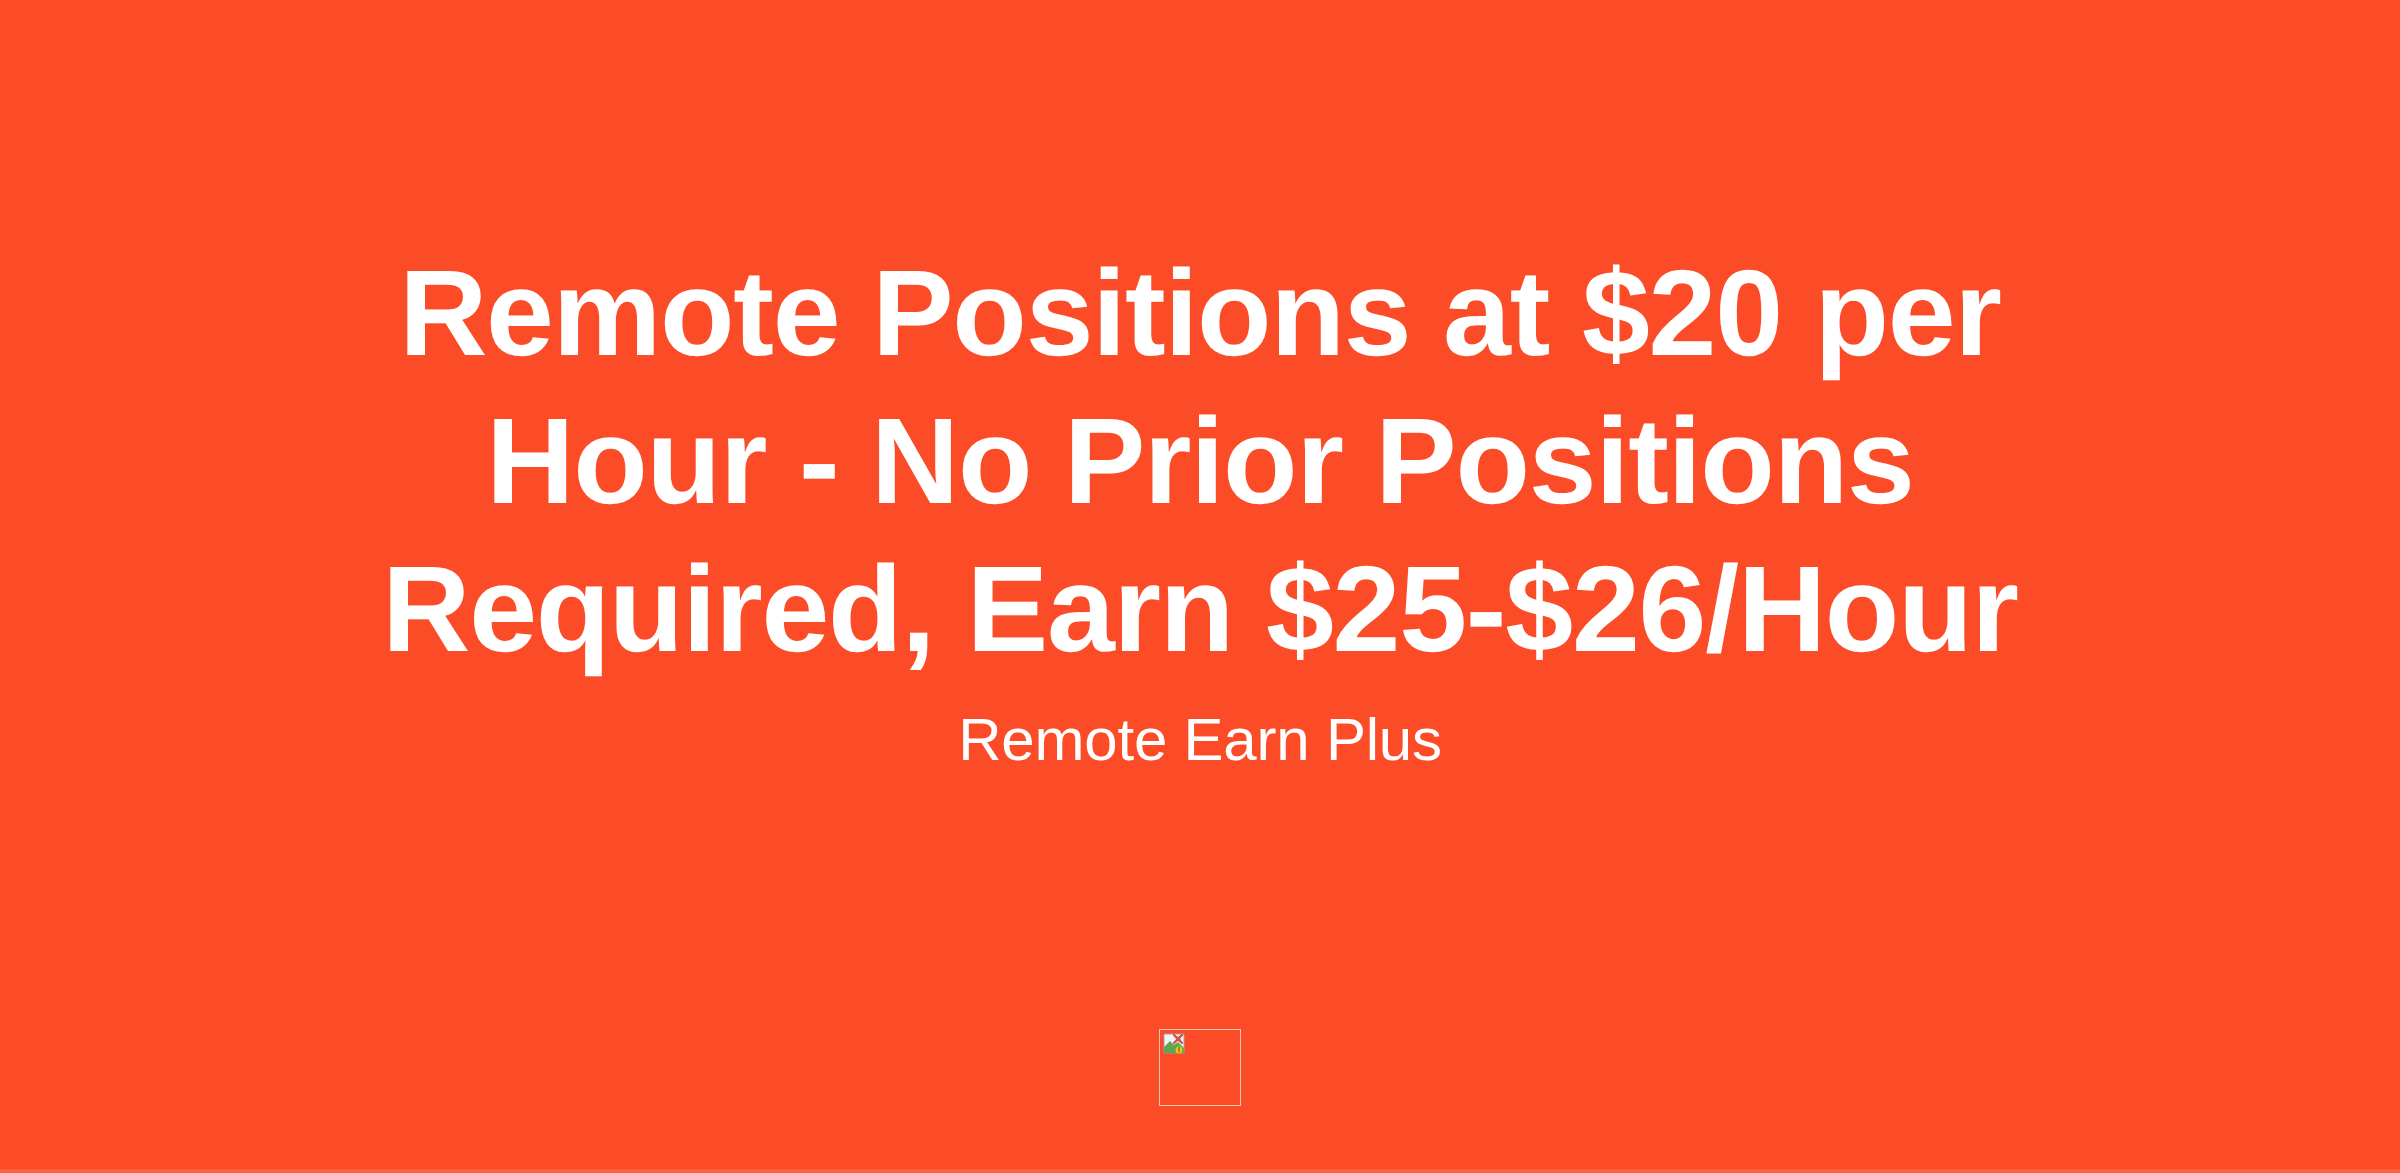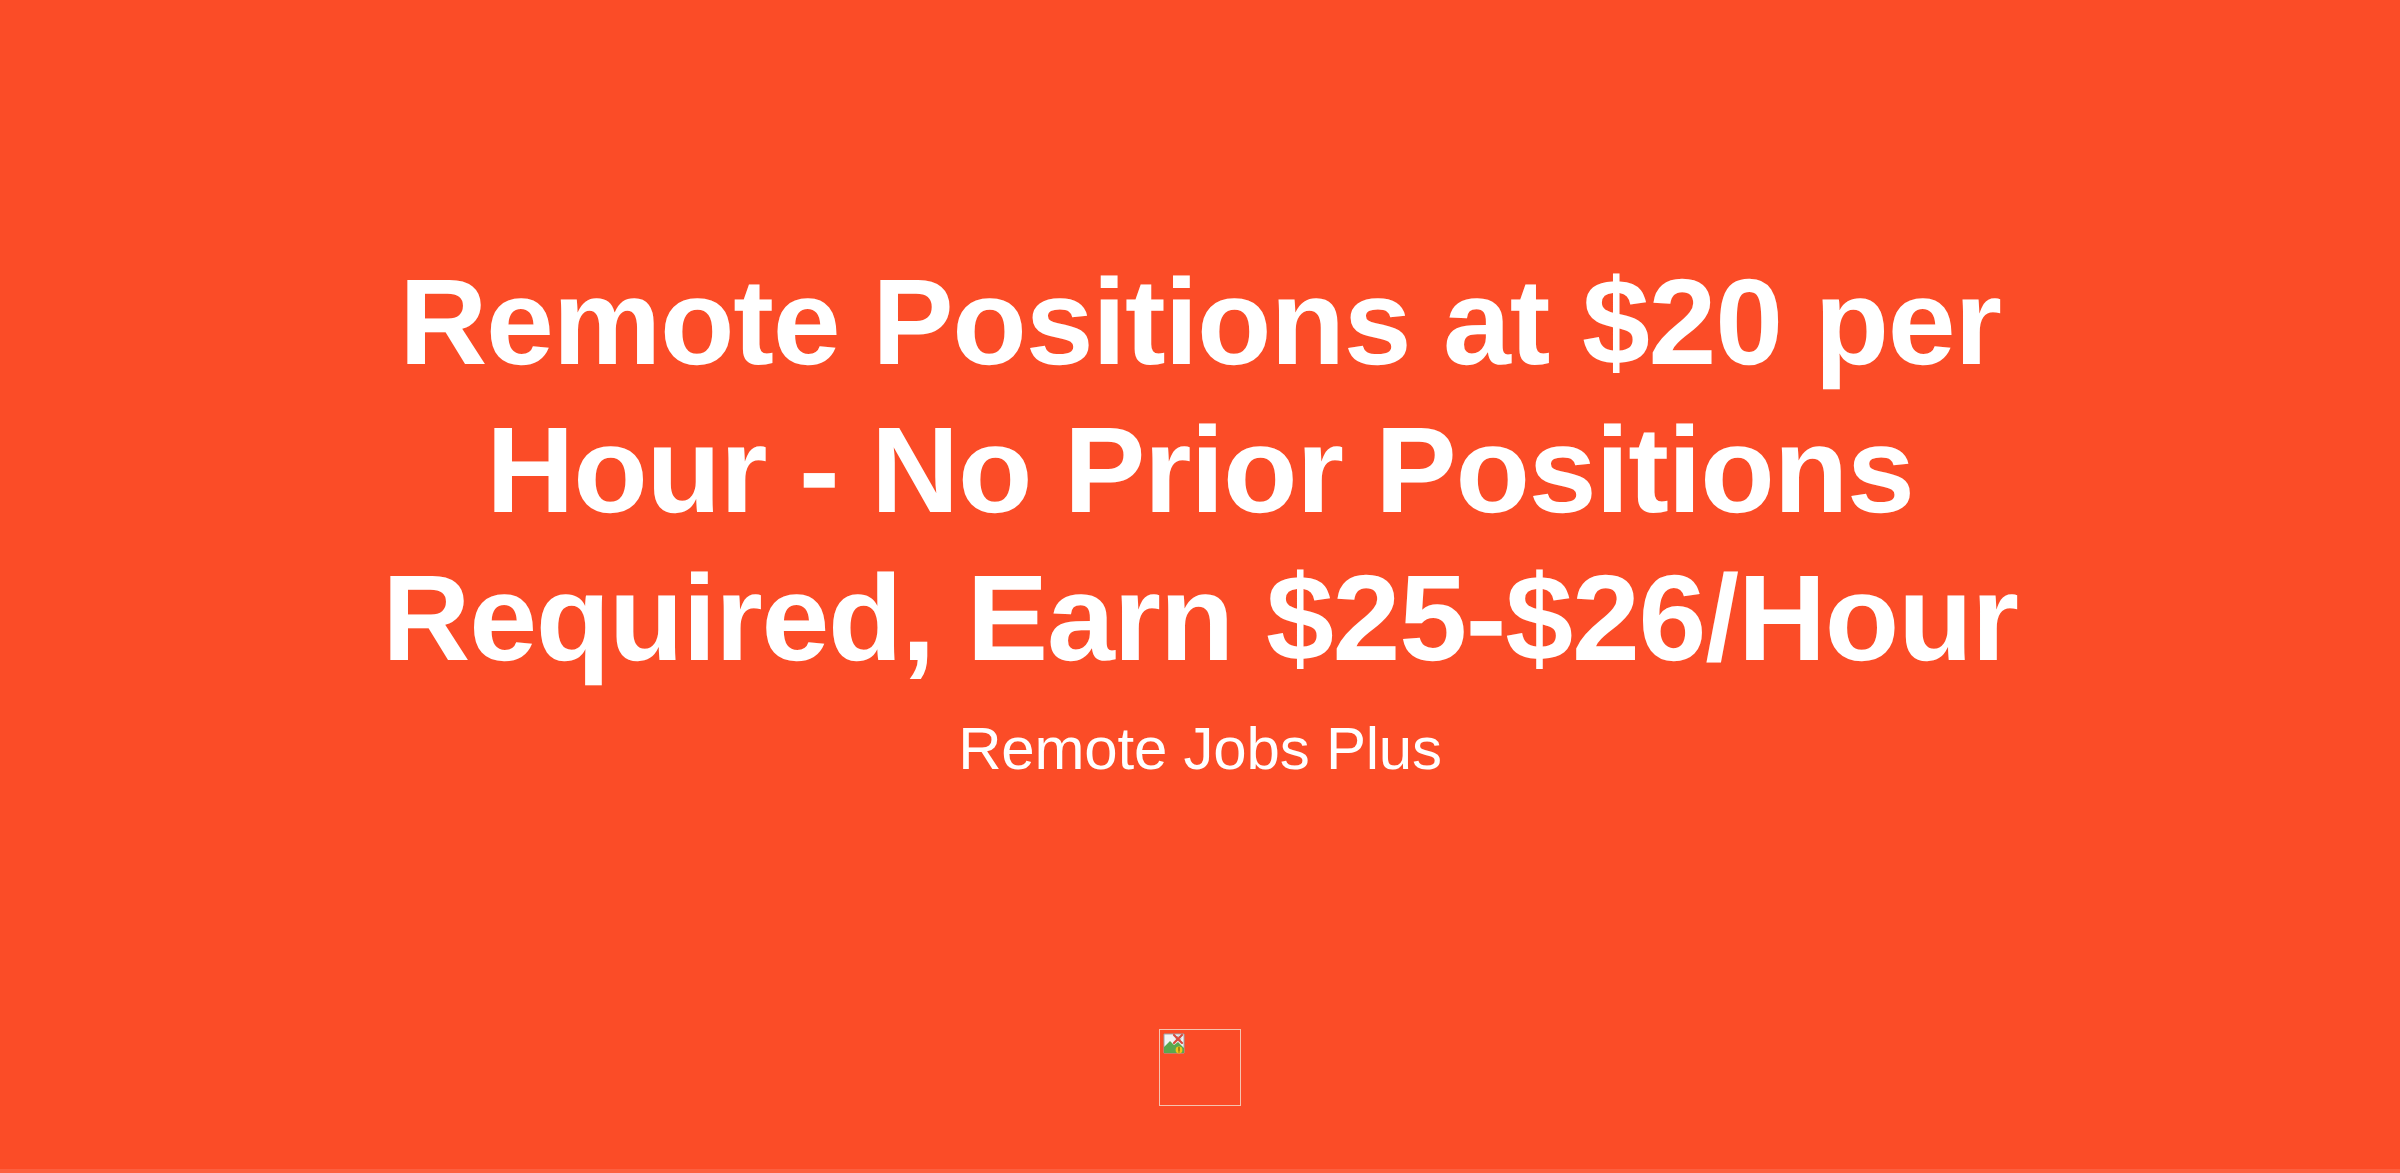--- a/index.html
+++ b/index.html
@@ -30,21 +30,21 @@
     position: absolute;
     left: 0;
     top: 0;
     width: 2400px;
     padding-top: 232px;
     box-sizing: border-box;
     text-align: center;
   }
 
   .headline {
-    margin: 16px;
+    margin: 7px;
     padding: 0;
     color: #ffffff;
     font-family: "Liberation Sans", sans-serif;
     font-size: 122px;
     font-weight: 700;
     line-height: 148px;
     letter-spacing: -1.2px;
     text-rendering: geometricPrecision;
     -webkit-font-smoothing: antialiased;
   }
@@ -106,21 +106,21 @@
 <div id="page">
 
   <div class="hero">
 
     <h1 class="headline">
       <span class="hl-line">Remote Positions at $20 per</span>
       <span class="hl-line">Hour - No Prior Positions</span>
       <span class="hl-line">Required, Earn $25-$26/Hour</span>
     </h1>
 
-    <p class="subtitle">Remote Jobs Plus</p>
+    <p class="subtitle">Remote Earn Plus</p>
 
   </div>
 
   <div class="broken-image">
     <svg class="glyph" viewBox="0 0 22 21" xmlns="http://www.w3.org/2000/svg">
       <path d="M1 1 H21 V20 H1 Z" fill="#f2f4f6" stroke="#9aa4ad" stroke-width="1"></path>
       <path d="M1 14 L7 8 L11 12 L15 9 L21 15 V20 H1 Z" fill="#5aa84f"></path>
       <circle cx="15.5" cy="5.5" r="2.4" fill="#ffffff" stroke="#9aa4ad" stroke-width="0.8"></circle>
       <path d="M11 2 L19 10" stroke="#d94a3d" stroke-width="2.2" stroke-linecap="round"></path>
       <path d="M19 2 L11 10" stroke="#d94a3d" stroke-width="2.2" stroke-linecap="round"></path>

